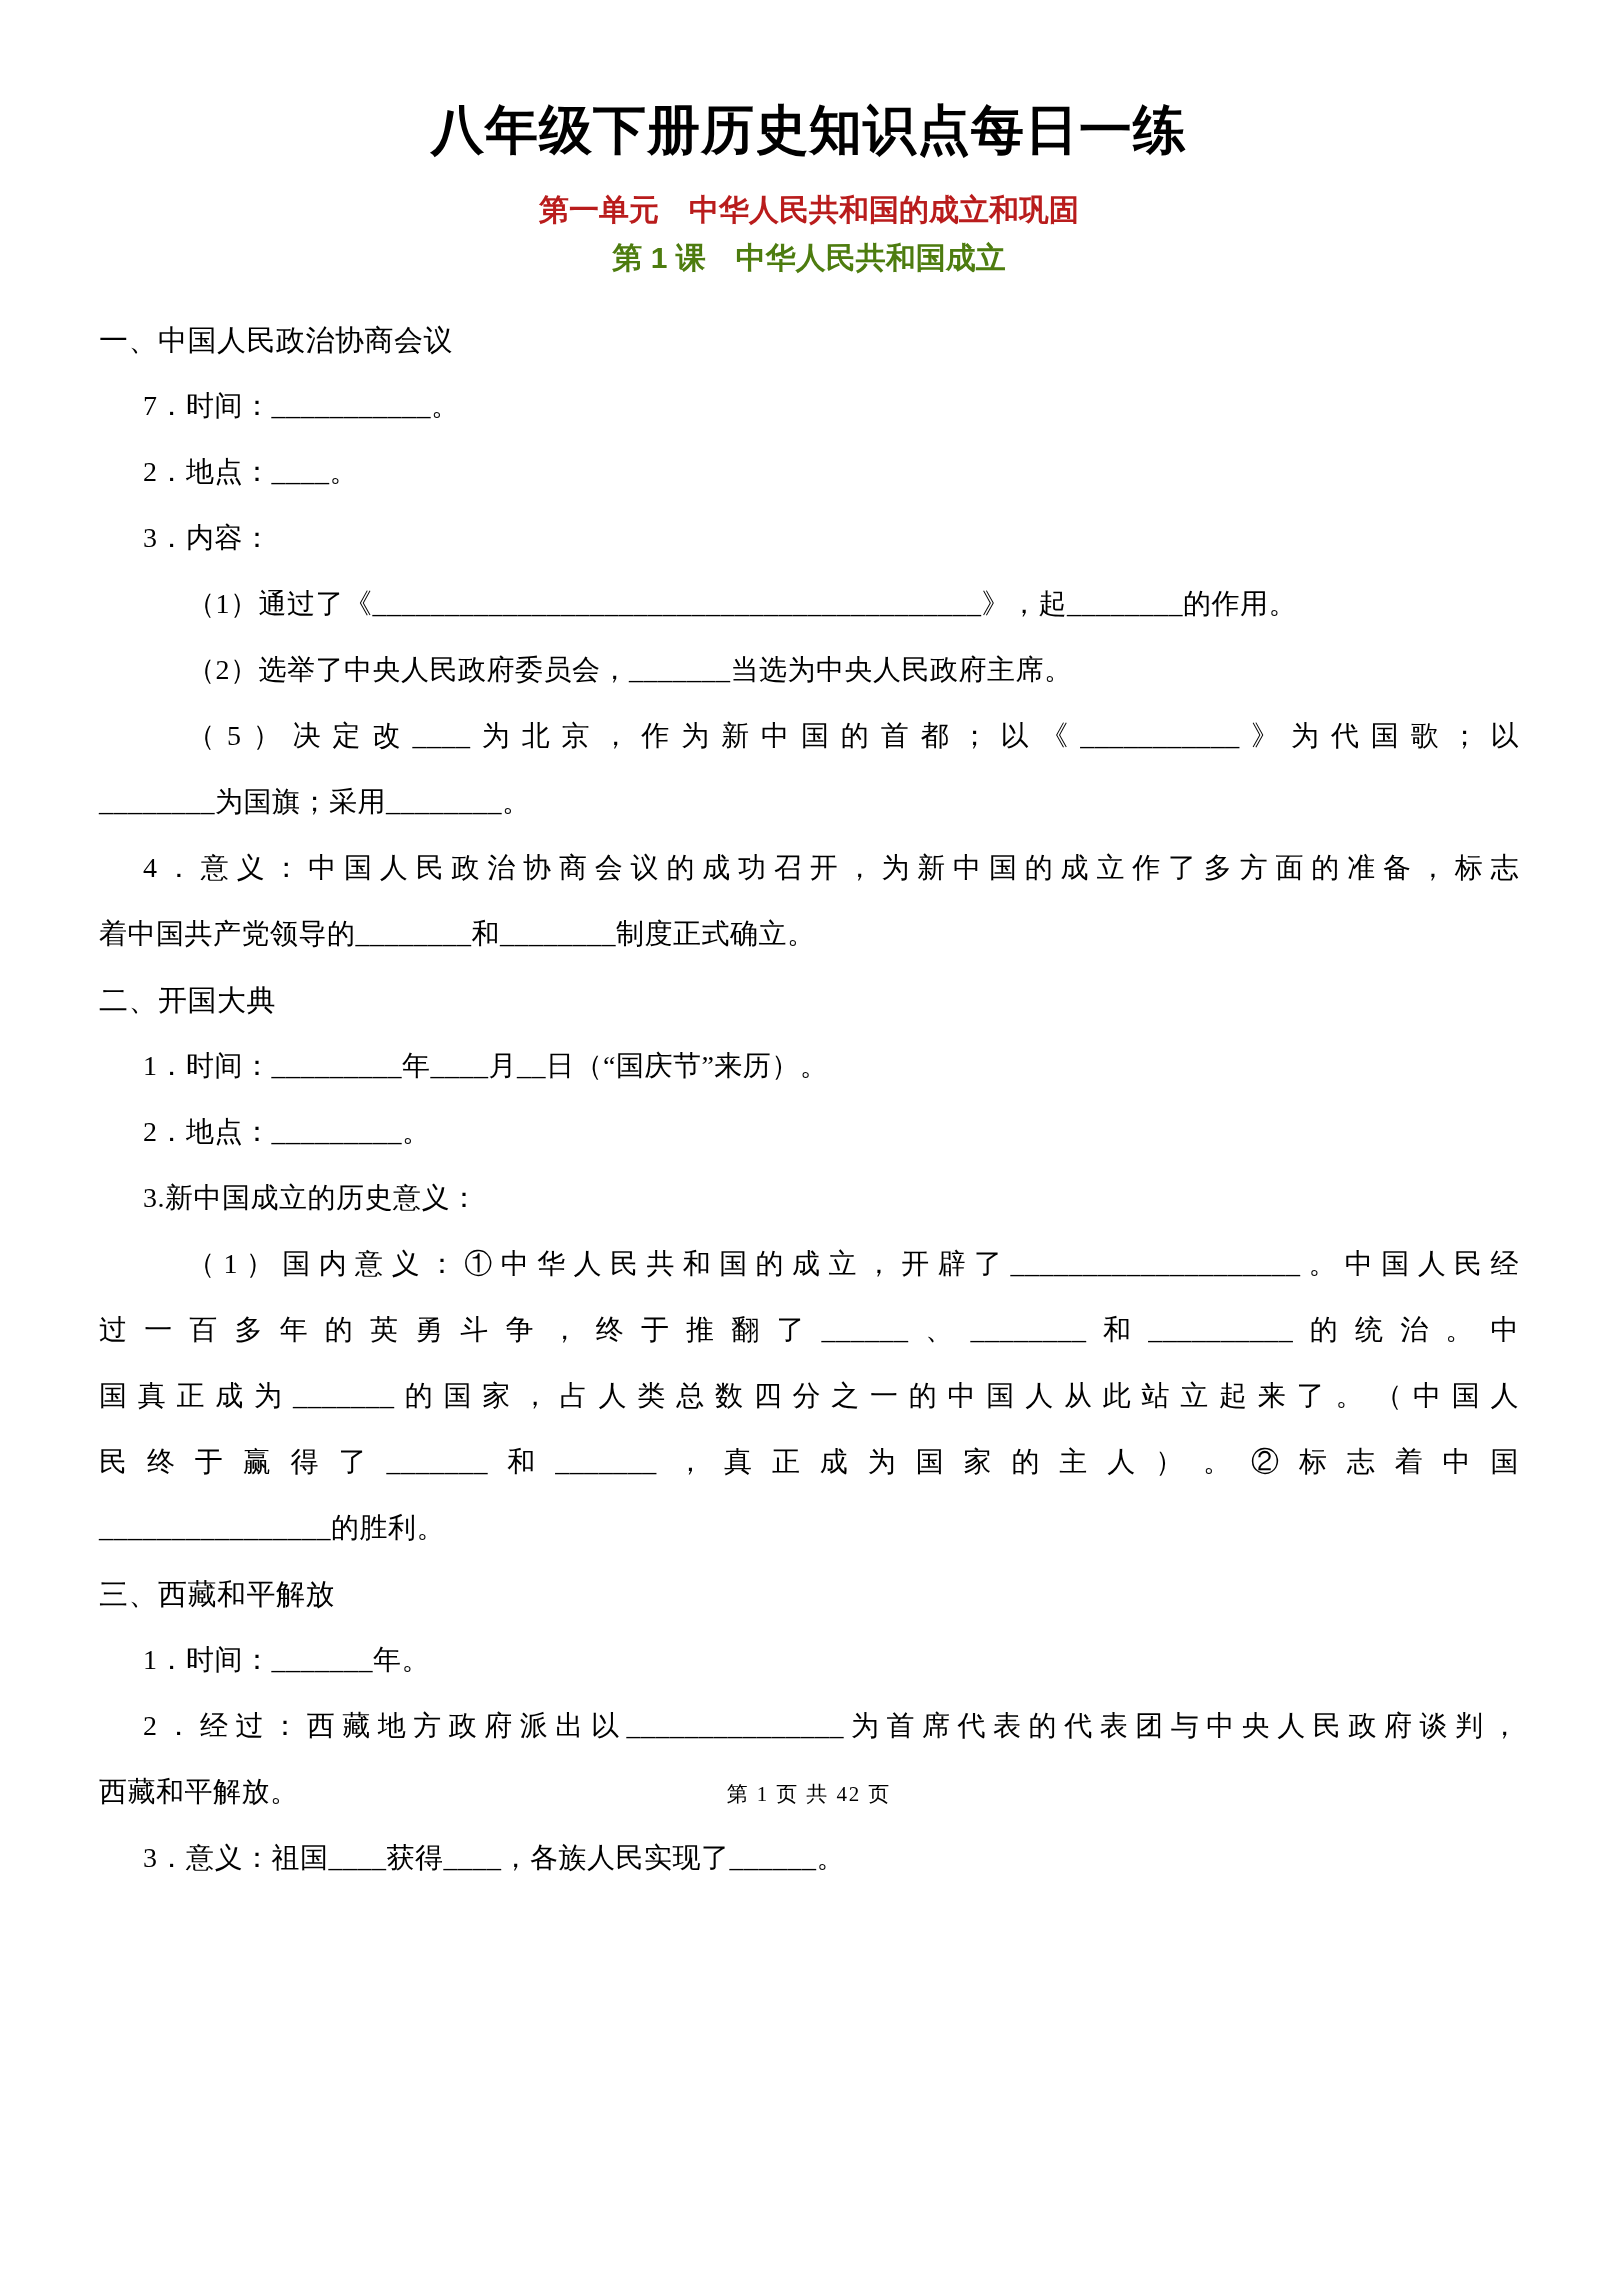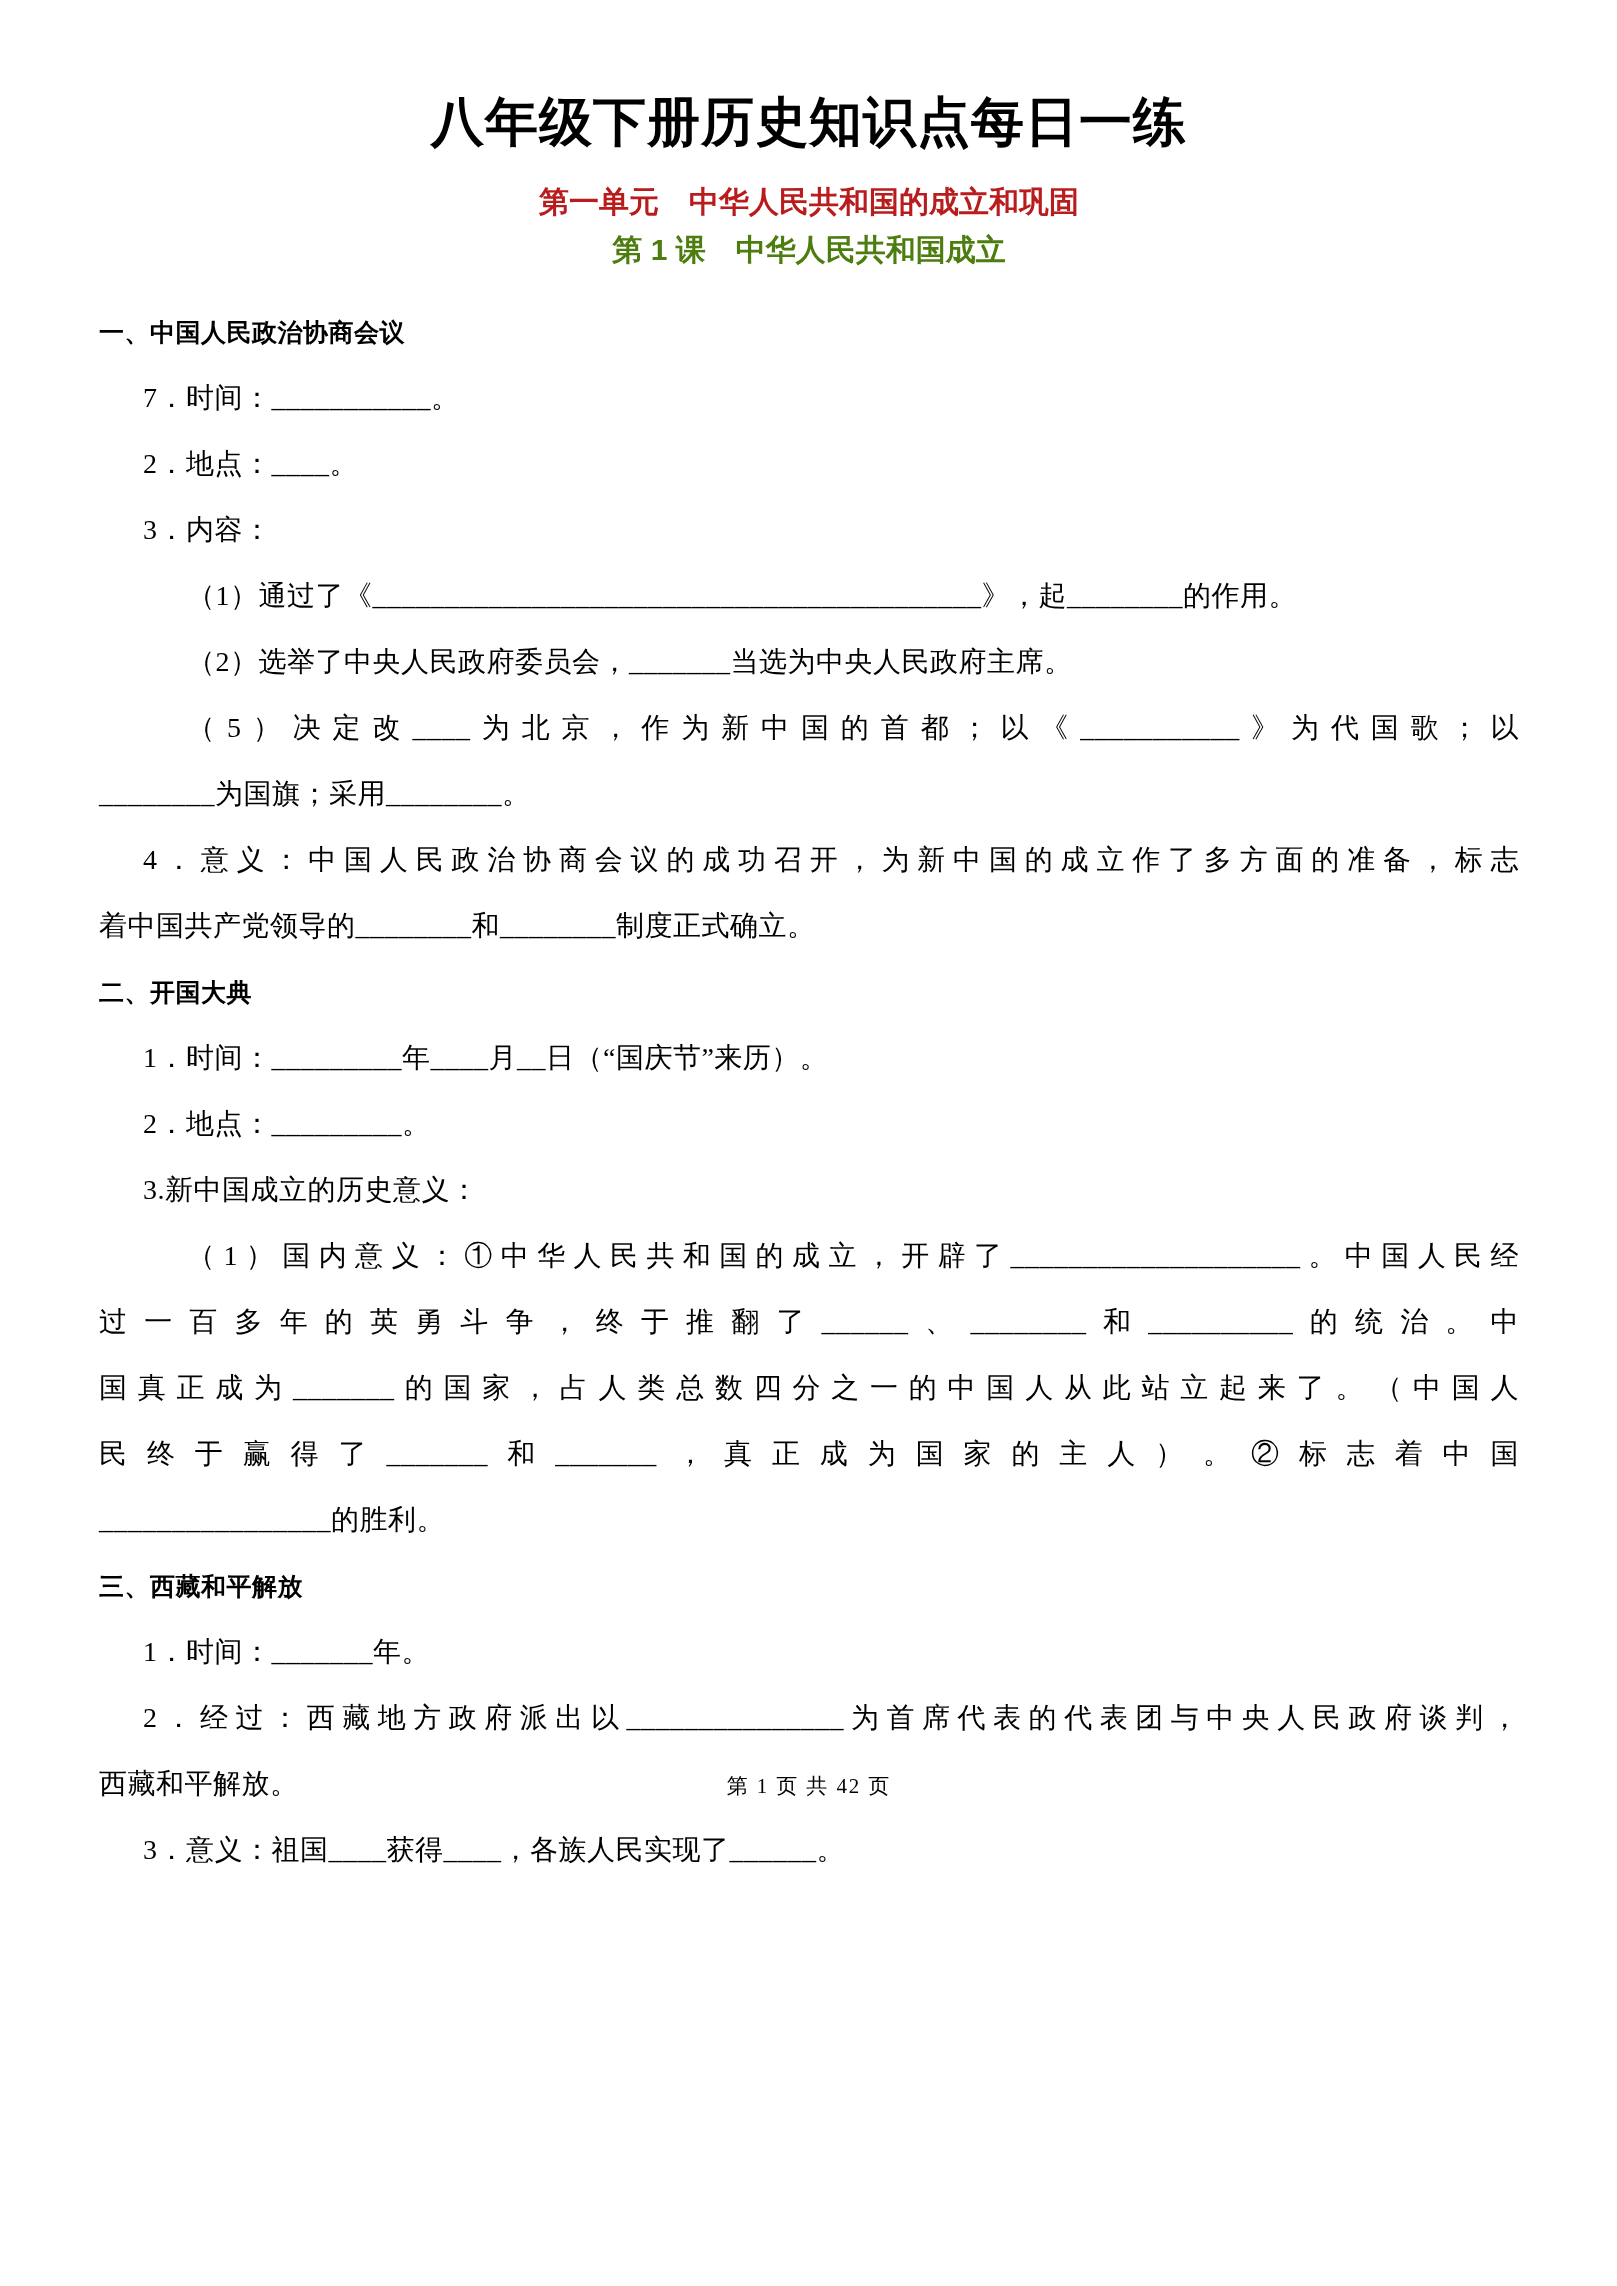--- a/index.html
+++ b/index.html
@@ -1,20 +1,20 @@
 <!DOCTYPE html>
 <html><head>
 <meta charset="utf-8">
 <style>
   html,body { margin:0; padding:0; background:#ffffff; }
   .page {
     position:relative;
     width:1618px;
     height:1888px;
-    margin:0 auto;
+    margin:8px auto;
     background:#ffffff;
     box-sizing:border-box;
     padding:60px 99px 0 99px;
     overflow:hidden;
     font-family:"Liberation Serif", serif;
     color:#000000;
   }
   .doc-title {
     text-align:center;
     font-family:"Liberation Sans", sans-serif;
@@ -32,22 +32,22 @@
     line-height:48px;
   }
   .lesson-heading { margin-bottom:25px; }
   .line {
     font-size:28px;
     line-height:66px;
     letter-spacing:0.5px;
   }
   .sec {
     font-family:"Liberation Sans", sans-serif;
-    font-weight:bold;
-    font-size:25px;
+    font-weight:normal;
+    font-size:29px;
   }
   .ind1 { padding-left:44px; }
   .ind2 { padding-left:88px; }
   .stretch { text-align:justify; text-align-last:justify; }
   .footer {
     position:absolute;
     left:0; right:0;
     bottom:88px;
     text-align:center;
     font-size:21px;

